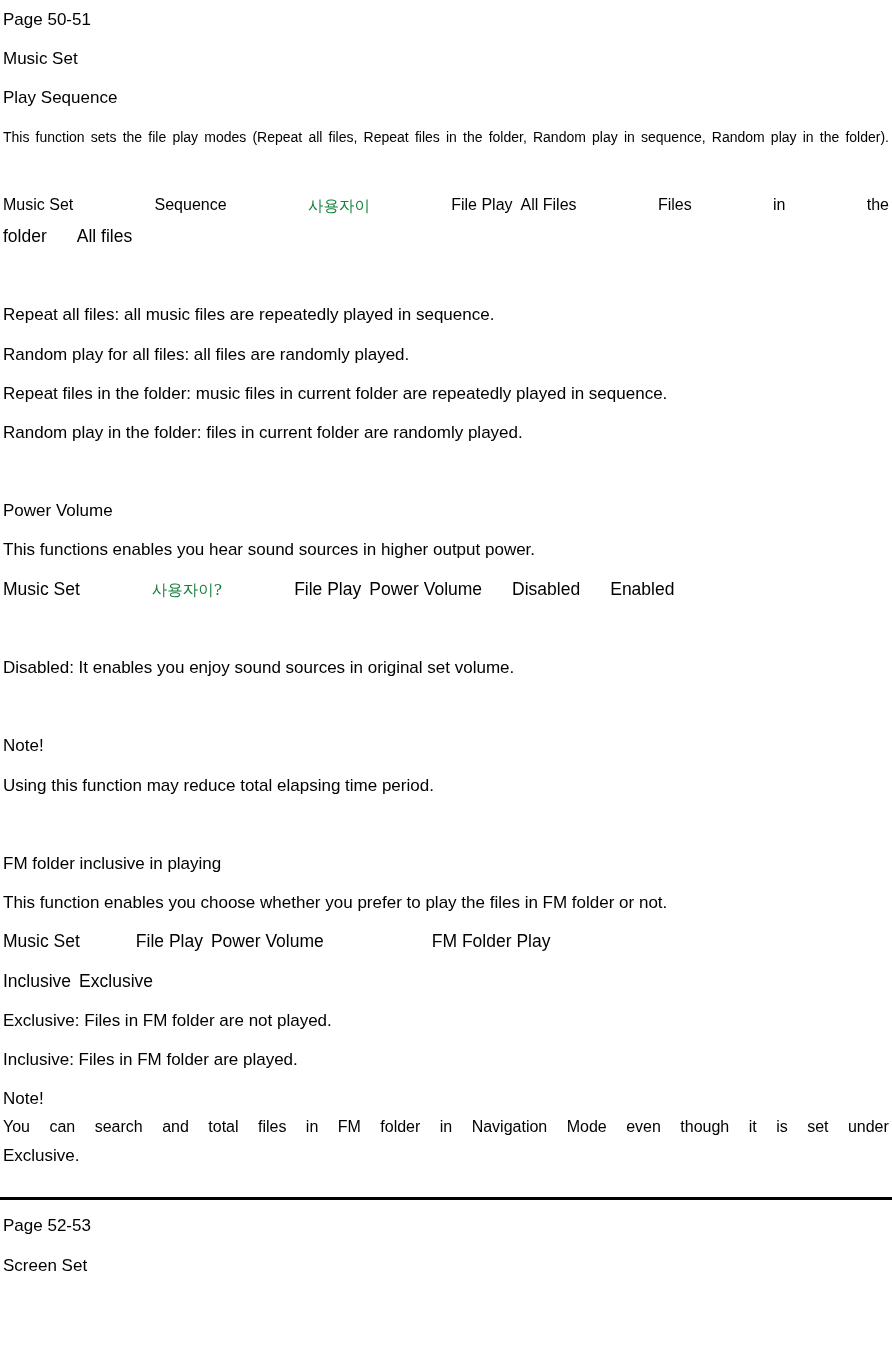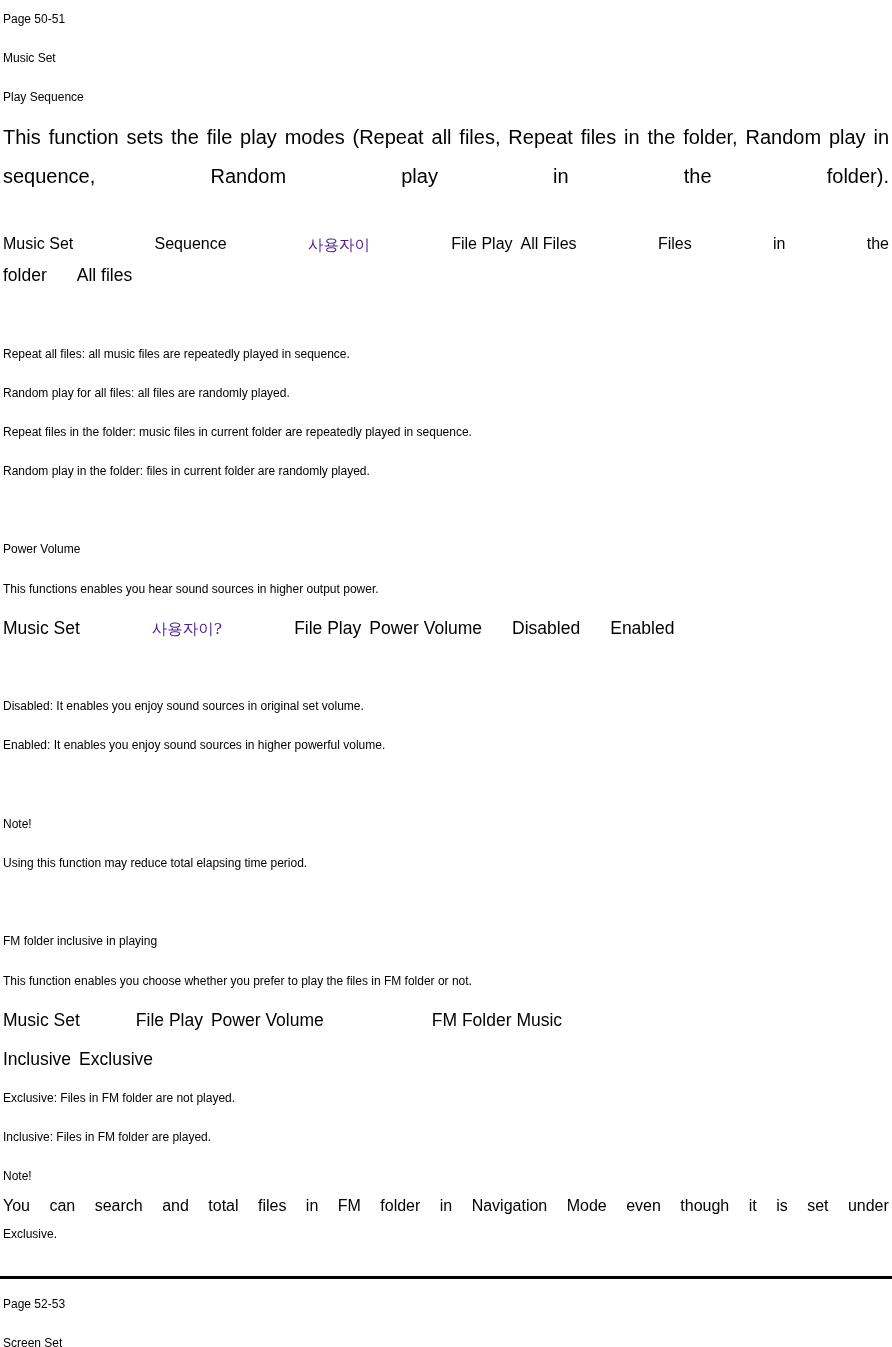--- a/index.html
+++ b/index.html
@@ -15,57 +15,57 @@
     overflow: hidden;
   }
   .page {
     position: relative;
     width: 892px;
     height: 1347px;
     box-sizing: border-box;
     padding: 0 2px 0 3px;
   }
   .ln {
-    font-size: 12px;
+    font-size: 17px;
     line-height: 39.2px;
     height: 39.2px;
     white-space: nowrap;
     letter-spacing: 0px;
     font-stretch: condensed;
     transform-origin: left center;
   }
   
   .just {
     display: flex;
     justify-content: space-between;
     white-space: nowrap;
     width: 886px;
   }
   .just > span { display: inline-block; }
   
   .para {
-    font-size: 20px;
+    font-size: 14px;
     line-height: 39.2px;
     text-align: justify;
     text-justify: inter-word;
     width: 886px;
   }
   .para::after {
     content: "";
     display: inline-block;
     width: 100%;
   }
   .blank {
     height: 39.2px;
     line-height: 39.2px;
   }
   .ko {
     font-family: "DejaVu Serif", "DejaVu Sans", serif;
     font-size: 15.5px;
-    color: #4c1d95;
+    color: #15803d;
     font-weight: 400;
   }
   
   .path {
     display: flex;
     align-items: baseline;
     font-size: 17.5px;
     line-height: 39.2px;
     height: 39.2px;
     white-space: nowrap;
@@ -133,40 +133,39 @@
     <span>Power Volume</span>
     <span class="sp-30"></span>
     <span>Disabled</span>
     <span class="sp-30"></span>
     <span>Enabled</span>
   </div>
 
   <div class="blank">&nbsp;</div>
 
   <div class="ln">Disabled: It enables you enjoy sound sources in original set volume.</div>
-  <div class="ln">Enabled: It enables you enjoy sound sources in higher powerful volume.</div>
 
   <div class="blank">&nbsp;</div>
 
   <div class="ln">Note!</div>
   <div class="ln">Using this function may reduce total elapsing time period.</div>
 
   <div class="blank">&nbsp;</div>
 
   <div class="ln">FM folder inclusive in playing</div>
   <div class="ln">This function enables you choose whether you prefer to play the files in FM folder or not.</div>
 
   <div class="path">
     <span>Music Set</span>
     <span class="sp-56"></span>
     <span>File Play</span>
     <span class="sp-8"></span>
     <span>Power Volume</span>
     <span class="sp-108"></span>
-    <span>FM Folder Music</span>
+    <span>FM Folder Play</span>
   </div>
 
   <div class="path">
     <span>Inclusive</span>
     <span class="sp-8"></span>
     <span>Exclusive</span>
   </div>
 
   <div class="ln">Exclusive: Files in FM folder are not played.</div>
   <div class="ln">Inclusive: Files in FM folder are played.</div>

